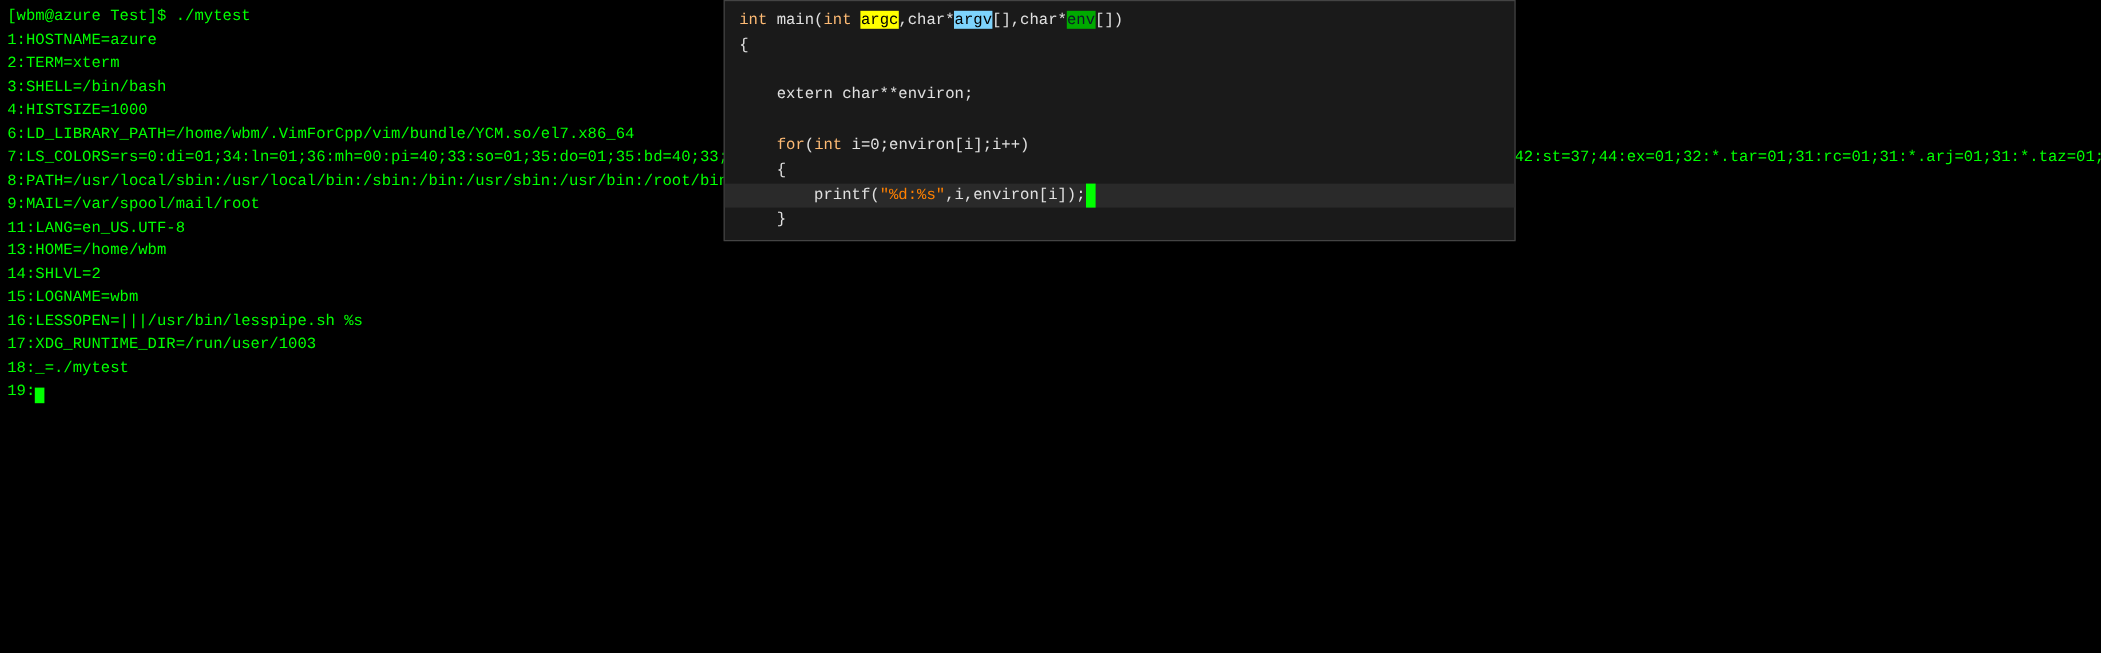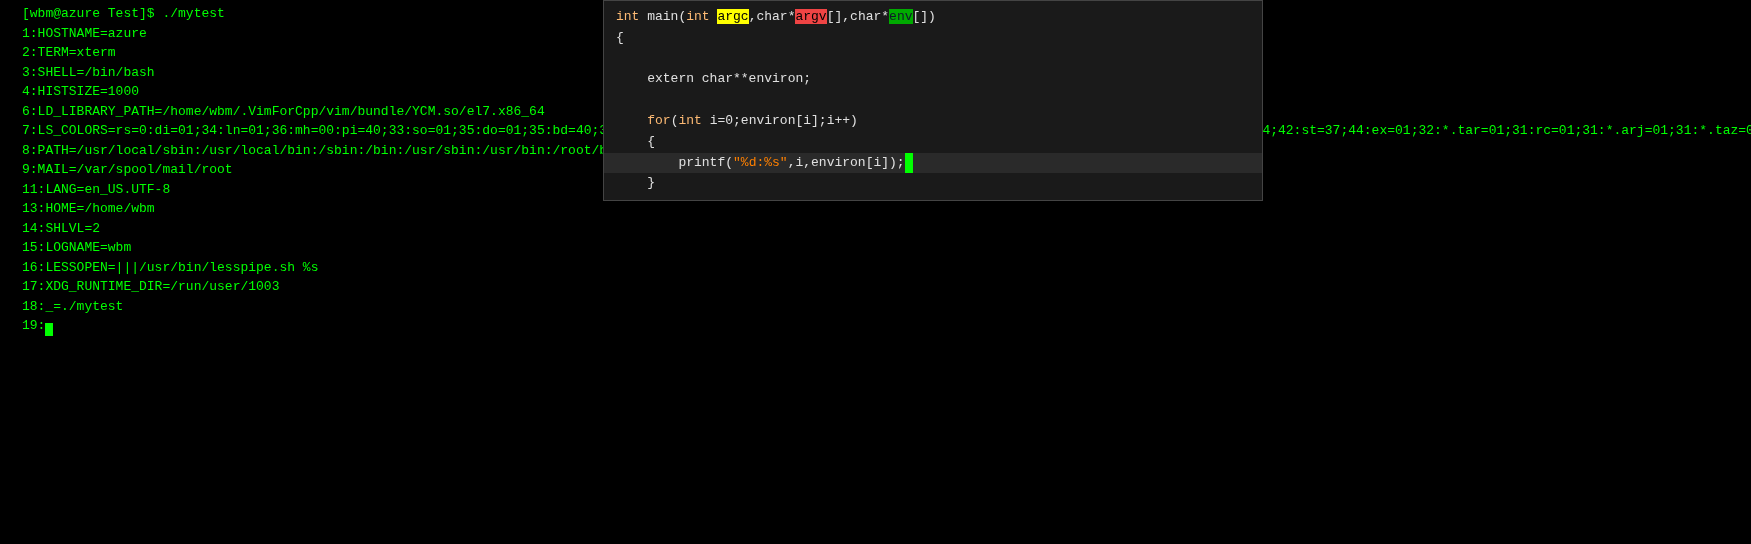--- a/index.html
+++ b/index.html
@@ -11,21 +11,21 @@
       width: 1751px;
       min-height: 544px;
       overflow: hidden;
       position: relative;
     }
     .terminal {
       position: relative;
       width: 1391px;
       min-height: 544px;
       background: #000;
-      padding: 4px 22px;
+      padding: 4px 6px;
       line-height: 1.5;
     }
     .line {
       white-space: pre;
       display: block;
       color: #00ff00;
     }
     
     .code-overlay {
       position: absolute;
@@ -77,21 +77,21 @@
   <span class="line">13:HOME=/home/wbm</span>
   <span class="line">14:SHLVL=2</span>
   <span class="line">15:LOGNAME=wbm</span>
   <span class="line">16:LESSOPEN=|||/usr/bin/lesspipe.sh %s</span>
   <span class="line">17:XDG_RUNTIME_DIR=/run/user/1003</span>
   <span class="line">18:_=./mytest</span>
   <span class="line">19:<span class="cursor"></span></span>
 
   <div class="code-overlay">
 
-    <span class="code-line"><span class="kw">int</span> main(<span class="kw">int</span> <span style="background:#ffff00;color:#000;text-align:center;">argc</span>,char*<span style="background:#ef4444;color:#000;">argv</span>[],char*<span style="background:#00aa00;color:#0f172a;">env</span>[])</span>
+    <span class="code-line"><span class="kw">int</span> main(<span class="kw">int</span> <span style="background:#ffff00;color:#000;text-align:center;">argc</span>,char*<span style="background:#7dd3fc;color:#000;">argv</span>[],char*<span style="background:#00aa00;color:#0f172a;">env</span>[])</span>
 
     <span class="code-line">{</span>
 
     <span class="code-line"> </span>
 
     <span class="code-line">    extern char**environ;</span>
 
     <span class="code-line"> </span>
 
     <span class="code-line">    <span class="kw">for</span>(<span class="kw">int</span> i=0;environ[i];i++)</span>

